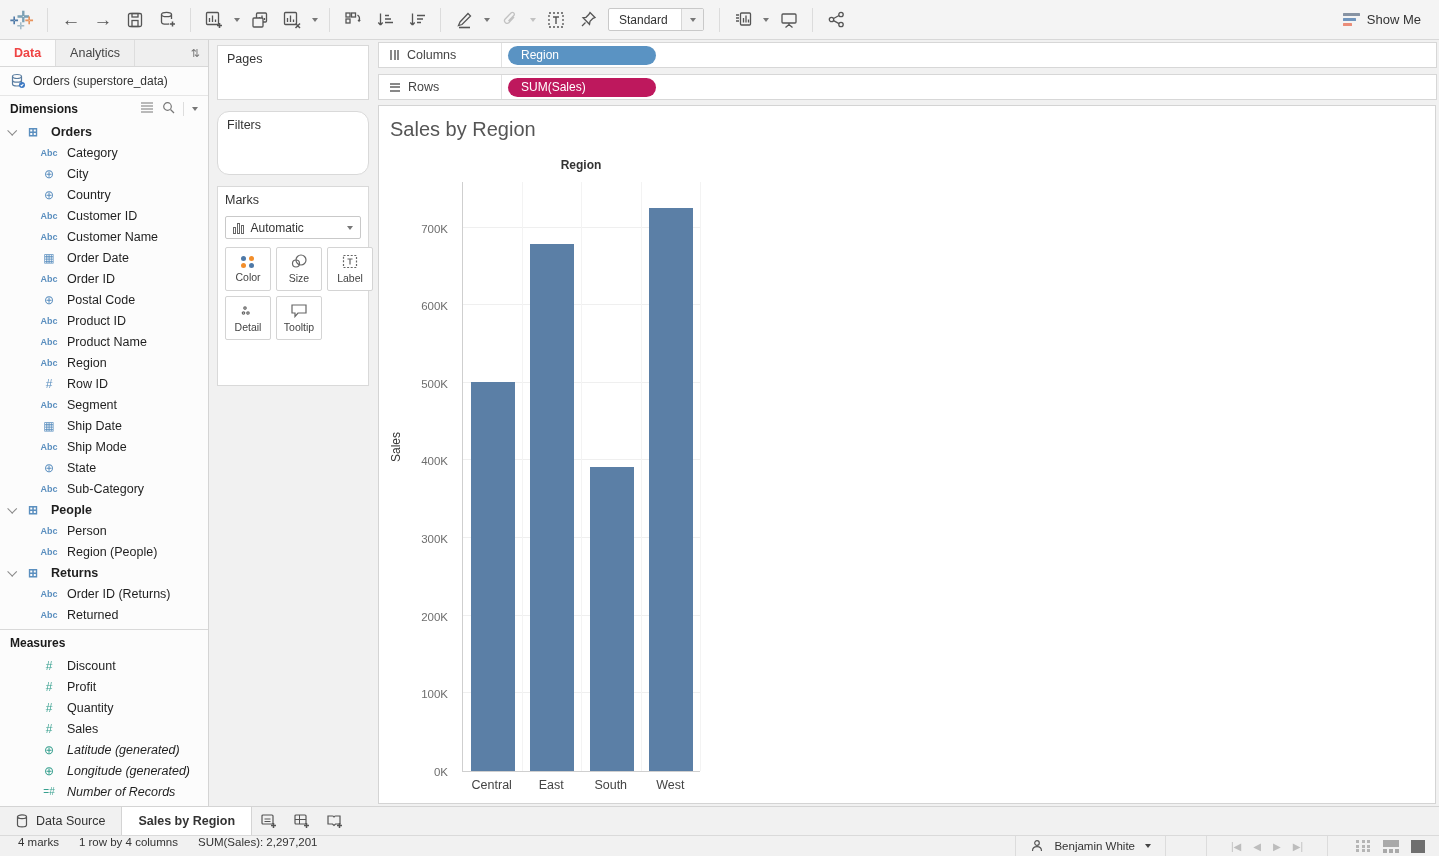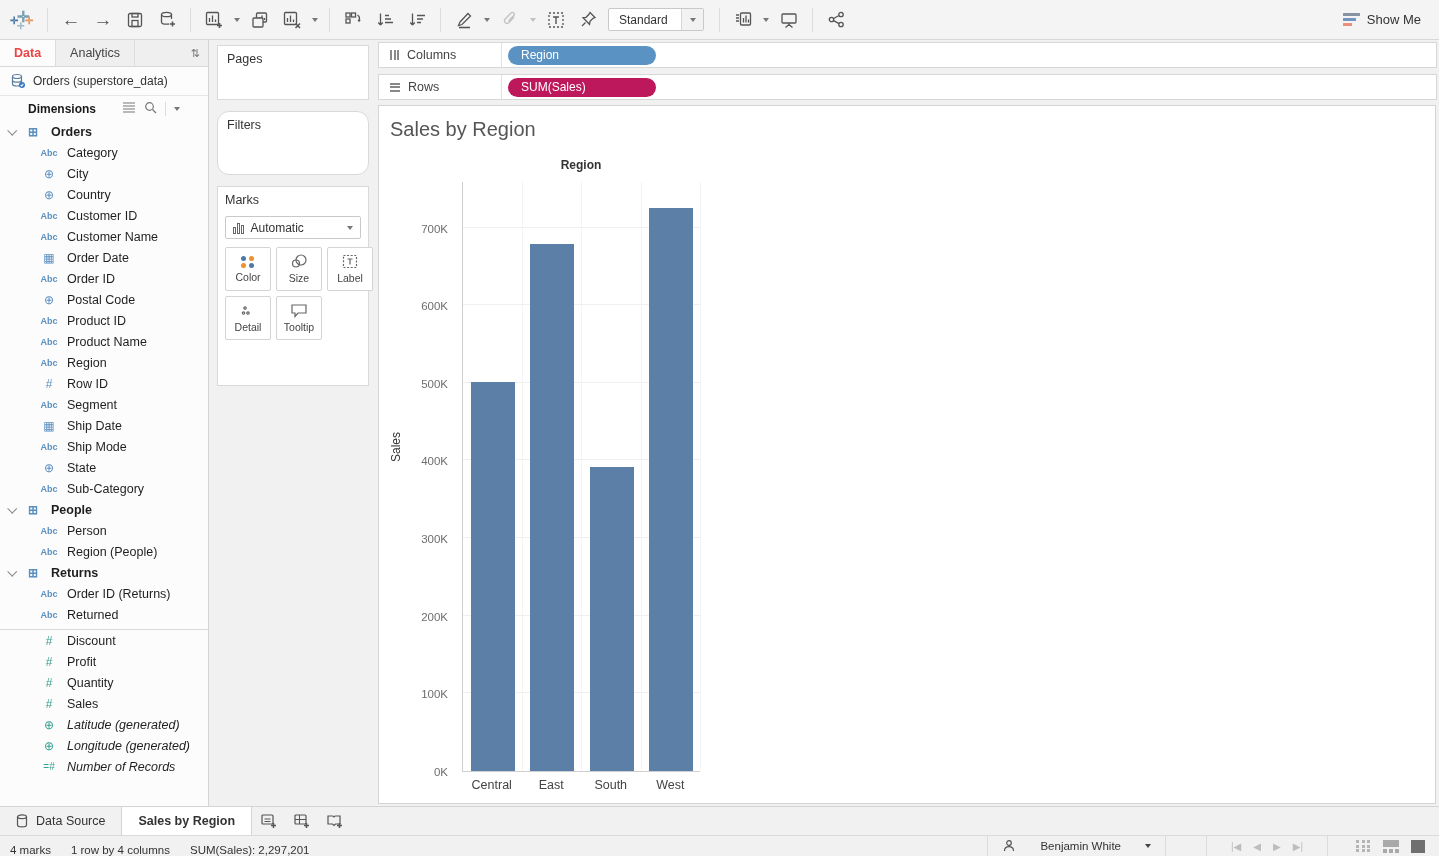--- a/index.html
+++ b/index.html
@@ -29,21 +29,21 @@
 
   
   .sidebar { position:absolute; left:0; top:40px; width:209px; height:766px; background:#fcfcfc; border-right:1px solid #d4d4d4; overflow:hidden; }
   .side-tabs { display:flex; height:27px; border-bottom:1px solid #d8d8d8; background:#efefef; align-items:stretch; }
   .side-tab { display:flex; align-items:center; padding:0 14px; font-size:12.5px; color:#444; border-right:1px solid #ddd; }
   .side-tab.active { background:#fcfcfc; font-weight:bold; color:#ef4444; }
   .side-tab-spacer { flex:1; display:flex; align-items:center; justify-content:flex-end; padding-right:8px; color:#777; font-size:11px; }
   .datasource-row { height:29px; display:flex; align-items:center; gap:7px; padding:0 10px; border-bottom:1px solid #e6e6e6; background:#fcfcfc; }
   .ds-icon { position:relative; width:16px; height:16px; }
   .ds-icon svg { stroke:#5a7da0; fill:none; stroke-width:1.2; }
-  .pane-header { height:25px; display:flex; align-items:center; padding:0 28px; font-weight:bold; color:#1a1a1a; }
+  .pane-header { height:25px; display:flex; align-items:center; padding:0 10px; font-weight:bold; color:#1a1a1a; }
   .pane-header .hdr-icons { margin-left:auto; display:flex; align-items:center; gap:8px; color:#777; }
   .hdr-icons svg { stroke:#777; fill:none; stroke-width:1.2; }
   .hdr-divider { width:1px; height:14px; background:#ddd; }
   .field-row { height:21px; display:flex; align-items:center; gap:7px; padding-left:38px; cursor:default; }
   .field-row.lvl0 { padding-left:8px; font-weight:bold; }
   .field-row .tree-caret { width:7px; height:7px; border-right:1.4px solid #888; border-bottom:1.4px solid #888; transform:rotate(45deg) translateY(-1px); }
   .fi { width:22px; text-align:center; font-size:12px; flex:none; }
   .fi-abc { font-size:9px; font-weight:bold; letter-spacing:0; }
   #dims-list .fi, .fi-table { color:#5b8fbf; }
   #measures-list .fi { color:#37a08f; }
@@ -98,25 +98,25 @@
 
   
   .tabs-bar { position:absolute; left:0; top:806px; width:1439px; height:29px; background:#f1f1f1; border-top:1px solid #d4d4d4; display:flex; align-items:stretch; }
   .tab { display:flex; align-items:center; gap:8px; padding:0 16px; font-size:12.5px; color:#333; }
   .tab svg { stroke:#555; fill:none; stroke-width:1.2; }
   .tab.active { background:#fff; border-left:1px solid #d4d4d4; border-right:1px solid #d4d4d4; font-weight:bold; }
   .tab-new { width:33px; display:flex; align-items:center; justify-content:center; }
   .tab-new svg { stroke:#555; fill:none; stroke-width:1.2; }
 
   
-  .status-bar { position:absolute; left:0; top:835px; width:1439px; height:21px; background:#f1f1f1; border-top:1px solid #dadada; display:flex; align-items:flex-end; font-size:11.5px; color:#333; }
+  .status-bar { position:absolute; left:0; top:835px; width:1439px; height:21px; background:#f1f1f1; border-top:1px solid #dadada; display:flex; align-items:flex-start; font-size:11.5px; color:#333;padding-left:8px; }
   .sb-left { display:flex; gap:20px; padding-left:10px; }
   .sb-right { margin-left:auto; display:flex; align-items:center; height:100%; }
   .sb-sep { width:1px; height:100%; background:#dcdcdc; margin:0 14px; }
-  .sb-user { display:flex; align-items:center; gap:24px; }
+  .sb-user { display:flex; align-items:center; gap:10px; }
   .sb-user svg { stroke:#555; fill:none; stroke-width:1.2; }
   .sb-nav { display:flex; gap:12px; color:#bdbdbd; font-size:10px; align-items:center; }
   .view-icons { display:flex; gap:12px; align-items:center; margin:0 14px; }
   .vi-dots { display:grid; grid-template-columns:repeat(3,4px); gap:1.5px; }
   .vi-dots i { width:3px; height:3px; background:#b5b5b5; }
   .vi-mixed { width:16px; height:13px; position:relative; }
   .vi-mixed .m-top { position:absolute; top:0; left:0; width:16px; height:7px; background:#a9a9a9; }
   .vi-mixed .m-b1 { position:absolute; bottom:0; left:0; width:4px; height:4px; background:#a9a9a9; }
   .vi-mixed .m-b2 { position:absolute; bottom:0; left:6px; width:4px; height:4px; background:#a9a9a9; }
   .vi-mixed .m-b3 { position:absolute; bottom:0; left:12px; width:4px; height:4px; background:#a9a9a9; }
@@ -419,20 +419,23 @@
         <div class="field-row lvl1">
           <span class="fi fi-abc">Abc</span>
           <span class="field-label">Order ID (Returns)</span>
         </div>
         <div class="field-row lvl1">
           <span class="fi fi-abc">Abc</span>
           <span class="field-label">Returned</span>
         </div>
       </div>
     <div class="measures-block">
+      <div class="pane-header">
+        <span>Measures</span>
+      </div>
       <div id="measures-list">
           <div class="field-row lvl1">
             <span class="fi fi-hash">#</span>
             <span class="field-label">Discount</span>
           </div>
           <div class="field-row lvl1">
             <span class="fi fi-hash">#</span>
             <span class="field-label">Profit</span>
           </div>
           <div class="field-row lvl1">

